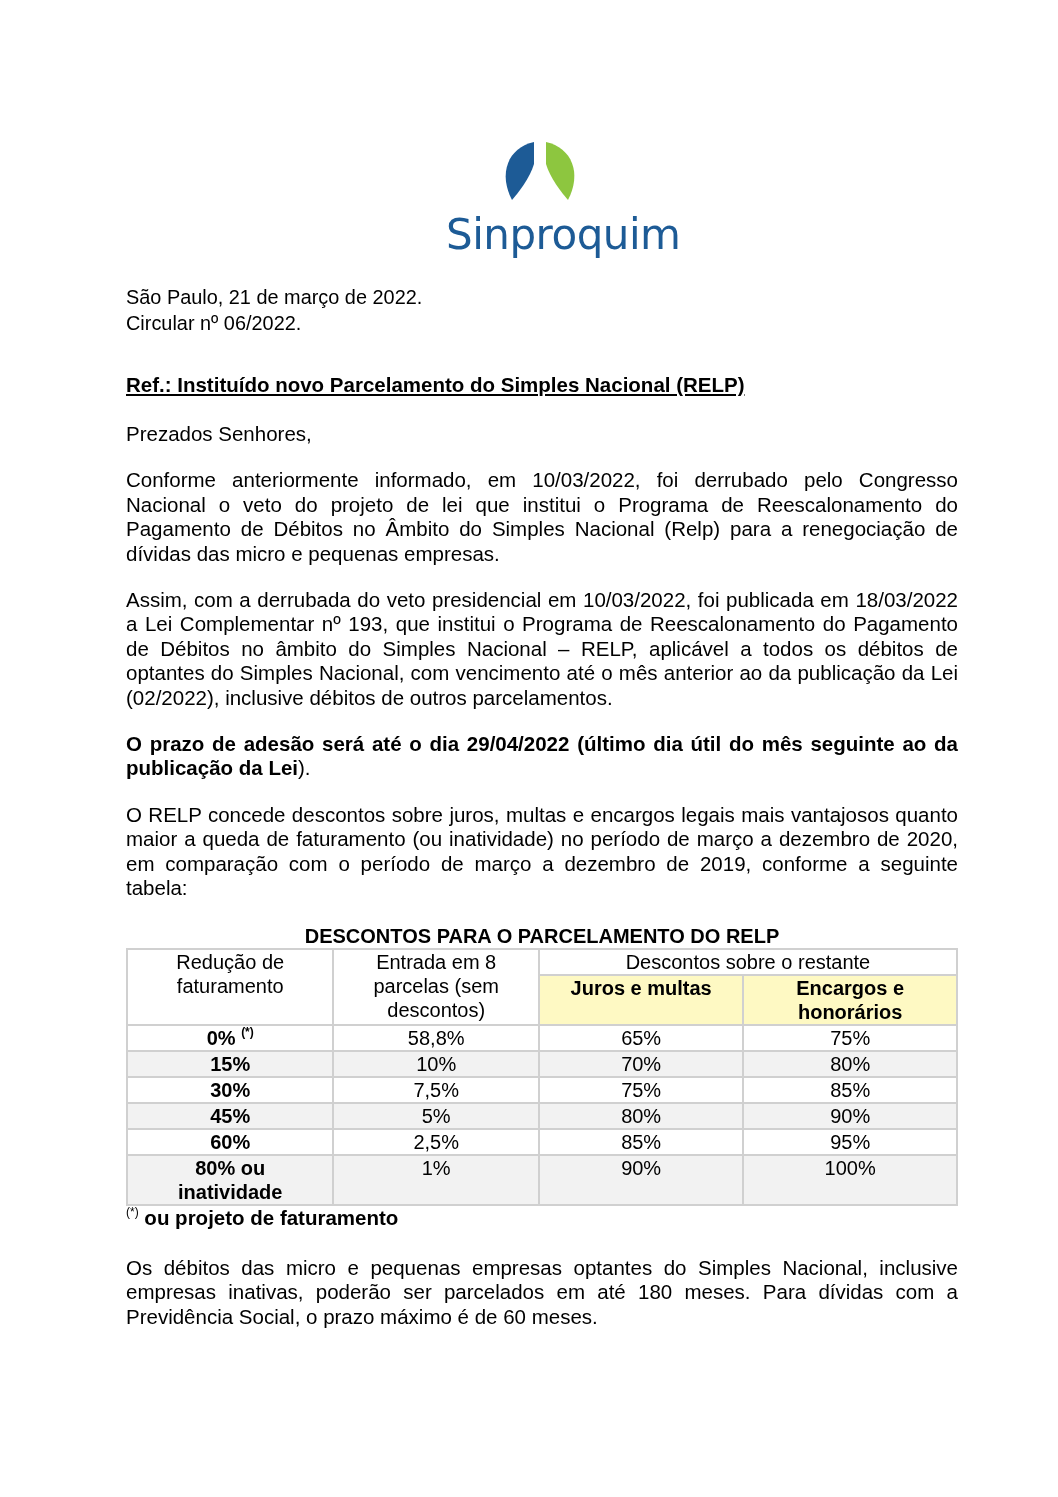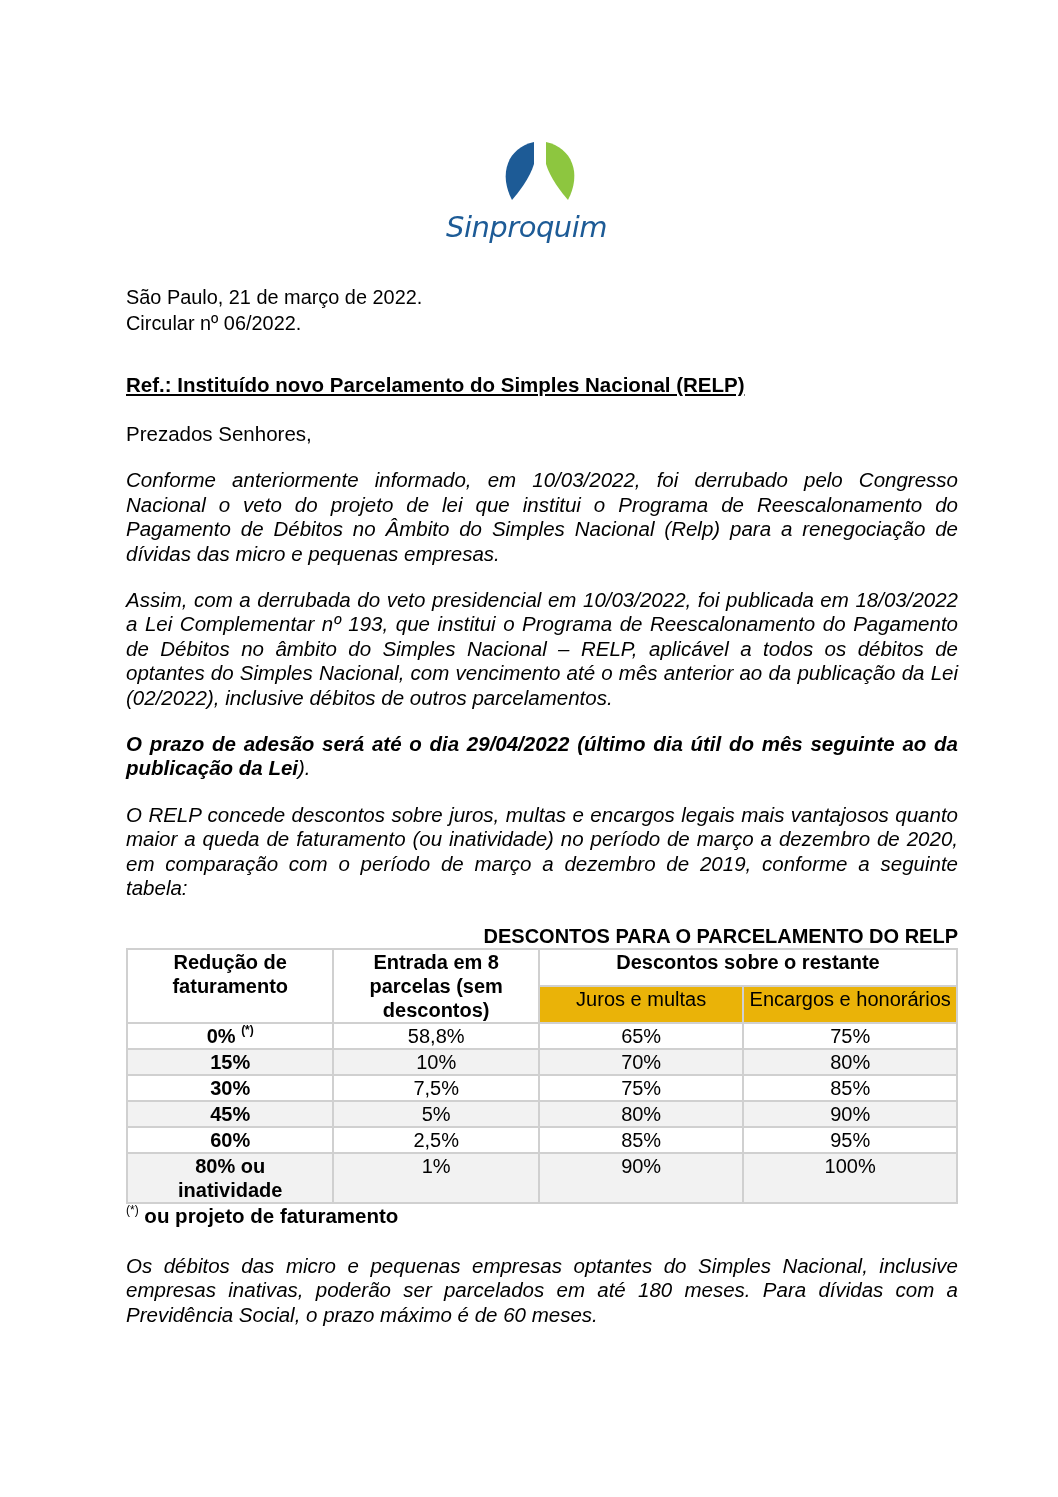--- a/index.html
+++ b/index.html
@@ -1,36 +1,36 @@
 <!DOCTYPE html>
 <html><head>
 <meta charset="utf-8">
 <style>
   html, body { margin: 0; padding: 0; background: #ffffff; }
   body { width: 1058px; height: 1497px; position: relative; overflow: hidden;
          font-family: "Liberation Sans", sans-serif; color: #000; }
   .logo { position: absolute; left: 446px; top: 138px; width: 188px; height: 118px; }
   .logo svg { display: block; }
   .logo-text { position: absolute; left: 0; top: 72px; width: 188px; text-align: left;
-               font-family: "DejaVu Sans", sans-serif; font-size: 29px; color: #1d5b96;
-               letter-spacing: -0.5px; font-weight: normal; font-style: italic; }
+               font-family: "DejaVu Sans", sans-serif; font-size: 42px; color: #1d5b96;
+               letter-spacing: -0.5px; font-weight: normal; }
   .page { position: absolute; left: 126px; top: 284px; width: 832px;
           font-size: 20.5px; line-height: 24.4px; }
   .date-line { font-size: 20.5px; line-height: 26px; transform: scaleX(0.97); transform-origin: left; }
   .ref { font-weight: bold; text-decoration: underline; margin-top: 36px; line-height: 26px; }
   .greet { margin-top: 24px; }
-  p.body { margin: 22px 0 0 0; text-align: justify; font-style: italic; }
-  .table-title { margin-top: 23px; text-align: right; font-weight: bold; font-size: 20px;
+  p.body { margin: 22px 0 0 0; text-align: justify; }
+  .table-title { margin-top: 23px; text-align: center; font-weight: bold; font-size: 20px;
                  line-height: 24px; padding-left: 0; width: 832px; }
   table.relp { border-collapse: collapse; width: 832px; margin-top: 0; font-size: 20px;
                line-height: 24px; }
   table.relp td, table.relp th { border: 2px solid #d0d0d0; text-align: center; vertical-align: top;
                                  padding: 0 4px; }
-  table.relp th { font-weight: bold; }
-  table.relp th.sub { font-weight: normal; background: #eab308; }
+  table.relp th { font-weight: normal; }
+  table.relp th.sub { font-weight: bold; background: #fef9c3; }
   table.relp td.first { font-weight: bold; }
   table.relp tr.shade td { background: #f2f2f2; }
   sup { font-size: 12px; vertical-align: top; line-height: 14px; position: relative; top: -1px; }
   .footnote { font-weight: bold; margin-top: 0px; }
   .col1 { width: 203px; } .col2 { width: 202px; } .col3 { width: 201px; } .col4 { width: 210px; }
 </style>
 </head>
 <body>
 
 <div class="logo">

